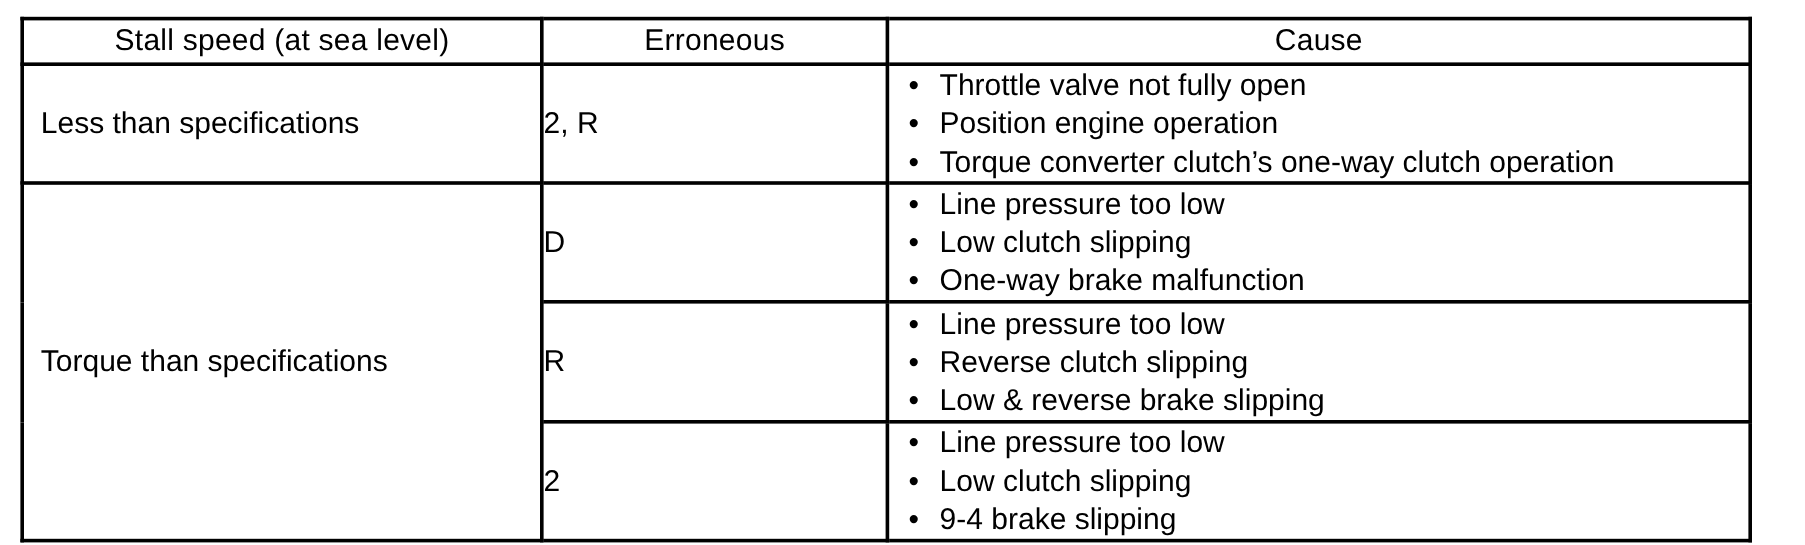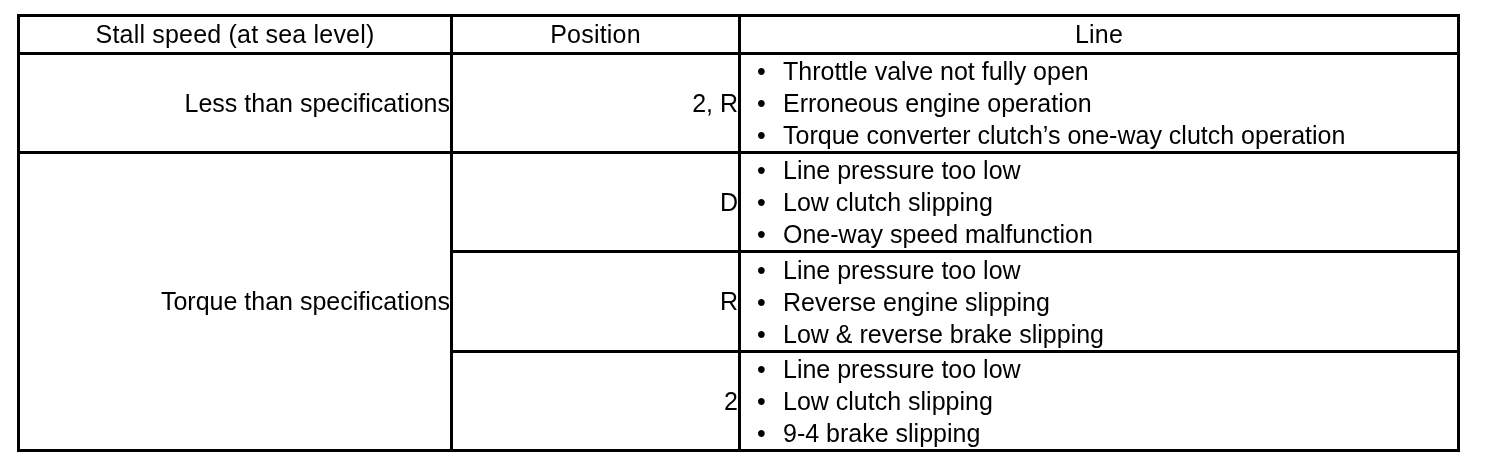--- a/index.html
+++ b/index.html
@@ -43,25 +43,25 @@
   tr.header-row { height: 38px; }
   tr.data-row   { height: 96px; }
   tr.data-row-r { height: 100px; }
 
   th.hdr {
     text-align: center;
     font-weight: normal;
     letter-spacing: 0.2px;
   }
   td.stall-cell {
-    text-align: right;
+    text-align: left;
     padding-left: 14px;
   }
   td.pos-cell {
-    text-align: right;
+    text-align: left;
   }
   td.cause-cell {
     text-align: left;
   }
   ul.cause-list {
     list-style: none;
     margin: 0;
     padding: 0 4px 0 12px;
   }
   ul.cause-list li {
@@ -85,53 +85,53 @@
 <div class="page">
   <table class="stall-table">
     <colgroup>
       <col class="col-stall">
       <col class="col-pos">
       <col class="col-cause">
     </colgroup>
     <thead>
       <tr class="header-row">
         <th class="hdr">Stall speed (at sea level)</th>
-        <th class="hdr">Position</th>
-        <th class="hdr">Line</th>
+        <th class="hdr">Erroneous</th>
+        <th class="hdr">Cause</th>
       </tr>
     </thead>
     <tbody>
       <tr class="data-row">
         <td class="stall-cell">Less than specifications</td>
         <td class="pos-cell">2, R</td>
         <td class="cause-cell">
           <ul class="cause-list">
             <li>Throttle valve not fully open</li>
-            <li>Erroneous engine operation</li>
+            <li>Position engine operation</li>
             <li>Torque converter clutch’s one-way clutch operation</li>
           </ul>
         </td>
       </tr>
       <tr class="data-row">
         <td class="stall-cell" rowspan="3">Torque than specifications</td>
         <td class="pos-cell">D</td>
         <td class="cause-cell">
           <ul class="cause-list">
             <li>Line pressure too low</li>
             <li>Low clutch slipping</li>
-            <li>One-way speed malfunction</li>
+            <li>One-way brake malfunction</li>
           </ul>
         </td>
       </tr>
       <tr class="data-row-r">
         <td class="pos-cell">R</td>
         <td class="cause-cell">
           <ul class="cause-list">
             <li>Line pressure too low</li>
-            <li>Reverse engine slipping</li>
+            <li>Reverse clutch slipping</li>
             <li>Low &amp; reverse brake slipping</li>
           </ul>
         </td>
       </tr>
       <tr class="data-row">
         <td class="pos-cell">2</td>
         <td class="cause-cell">
           <ul class="cause-list">
             <li>Line pressure too low</li>
             <li>Low clutch slipping</li>

